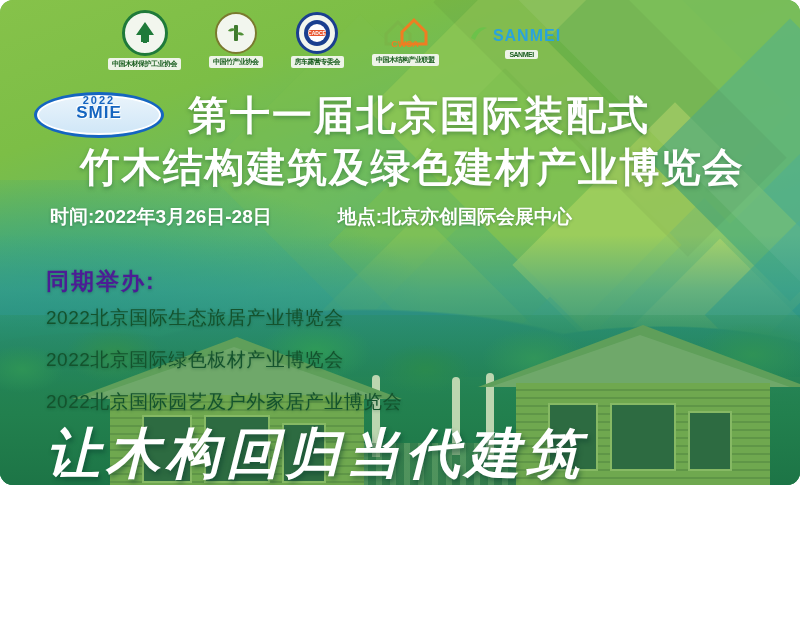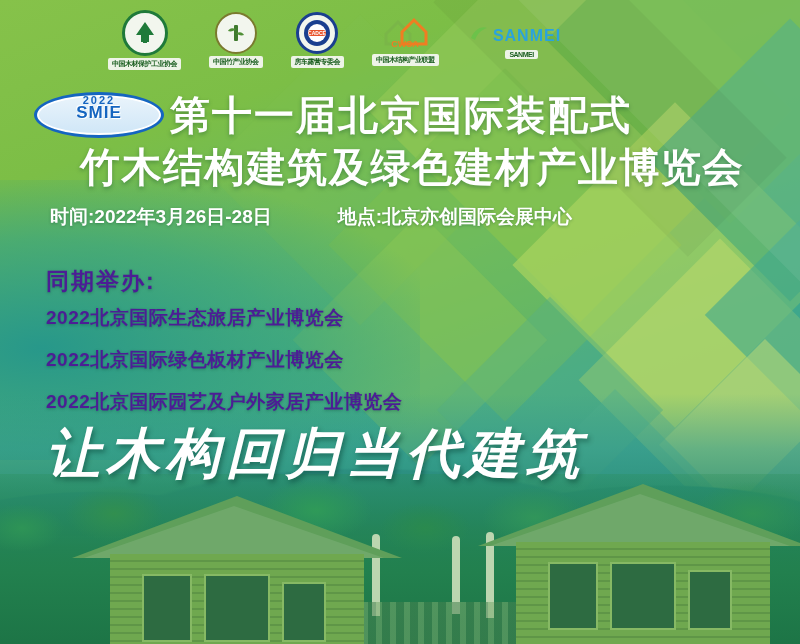--- a/index.html
+++ b/index.html
@@ -7,23 +7,24 @@
     padding: 0;
     background: #ffffff;
   }
   body {
     font-family: "Liberation Sans", "DejaVu Sans", sans-serif;
   }
 
   #poster {
     position: relative;
     width: 800px;
-    height: 644px;
+    height: 485px;
     overflow: hidden;
     background: #6fb843;
+    border-radius: 13px;
   }
 
   
   .bg-base {
     position: absolute;
     inset: 0;
     background: linear-gradient(160deg, #86c24a 0%, #7cbe46 20%, #62b76a 42%, #3ea88a 62%, #35998a 80%, #2f9187 100%);
   }
   .bg-left-teal {
     position: absolute;
@@ -156,21 +157,21 @@
     white-space:nowrap; letter-spacing:-.5px;
   }
   .lm-1 { width:46px; height:46px; border:3px solid #1f7a3a; box-sizing:border-box; }
   .lm-2 { width:42px; height:42px; border:2px solid #7a7a2e; box-sizing:border-box; }
   .lm-3 { width:42px; height:42px; border:3px solid #1a3f8f; box-sizing:border-box; }
   .lm-4 { width:50px; height:38px; border-radius:6px; background:transparent; }
   .lm-5 { width:110px; height:26px; border-radius:4px; background:transparent; }
 
   
   .title-wrap { position:absolute; left:34px; top:92px; width:740px; }
-  .title-row1 { display:flex; align-items:center; gap:6px; }
+  .title-row1 { display:flex; align-items:center; gap:24px; }
   .smie {
     position:relative; width:130px; height:46px; flex:0 0 auto;
   }
   .smie-oval {
     position:absolute; inset:0;
     border: 3px solid #1565c0; border-radius: 50%;
     background: linear-gradient(180deg, #eaf4fb 0%, #cfe6f7 100%);
     box-shadow: inset 0 0 0 2px #ffffff;
   }
   .smie-year {
@@ -198,21 +199,21 @@
     text-shadow: 0 1px 3px rgba(0,60,40,.35);
   }
 
   .concurrent { position:absolute; left:46px; top:266px; }
   .concurrent-title {
     color:#4c1d95; font-size:23px; font-weight:bold; letter-spacing:2px;
     text-shadow: 0 1px 3px rgba(0,60,40,.35);
     margin-bottom:8px;
   }
   .concurrent-item {
-    color:#4c1d95; font-size:19px; font-weight:bold; letter-spacing:.5px;
+    color:#14532d; font-size:19px; font-weight:normal; letter-spacing:.5px;
     margin-bottom:16px;
     text-shadow: 0 1px 3px rgba(0,60,40,.35);
   }
 
   .slogan1 {
     position:absolute; left:46px; top:418px;
     color:#ffffff; font-size:54px; font-weight:bold;
     letter-spacing:6px;
     font-family:"DejaVu Serif", serif;
     font-style:italic;

